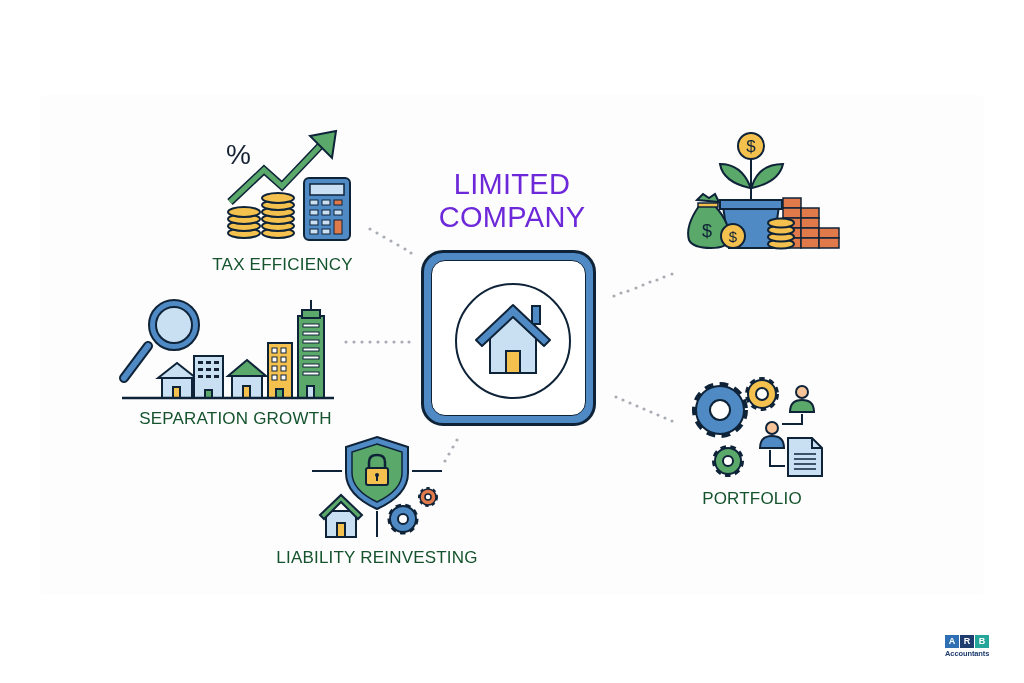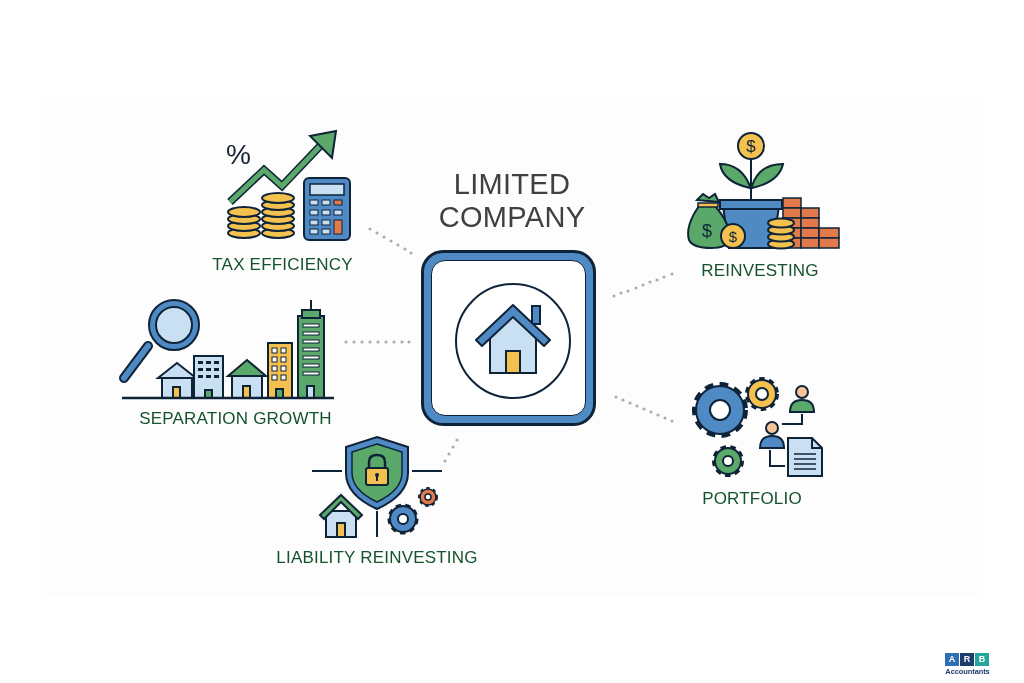--- a/index.html
+++ b/index.html
@@ -1,26 +1,26 @@
 <!DOCTYPE html>
 <html><head>
 <meta charset="utf-8">
 <style>
   html, body { margin:0; padding:0; }
   body { width:1024px; height:683px; background:#ffffff; position:relative; overflow:hidden;
          font-family:"Liberation Sans", "DejaVu Sans", sans-serif; }
   .panel { position:absolute; left:40px; top:95px; width:944px; height:500px; background:#fdfdfd; border-radius:6px; }
   .abs { position:absolute; }
   .label { position:absolute; color:#14532d; font-weight:400; font-size:17px; letter-spacing:0.2px; text-align:center; line-height:21px; white-space:nowrap; }
-  .title { position:absolute; left:412px; top:168px; width:200px; text-align:center; color:#404040; font-size:29px; line-height:33px; font-weight:400; letter-spacing:0.3px; }
+  .title { position:absolute; left:412px; top:168px; width:200px; text-align:center; color:#6d28d9; font-size:29px; line-height:33px; font-weight:400; letter-spacing:0.3px; }
   .center-box { position:absolute; left:421px; top:250px; width:175px; height:176px; border:3px solid #0f2338; border-radius:22px; background:#4f8ac4; box-sizing:border-box; }
   .center-inner { position:absolute; left:7px; top:7px; right:7px; bottom:7px; background:#fff; border-radius:14px; border:1.5px solid #0f2338; }
-  .logo { position:absolute; left:945px; top:648px; }
+  .logo { position:absolute; left:945px; top:630px; }
   .logo .sq { display:inline-block; width:14px; height:13px; color:#fff; font-size:9px; font-weight:700; text-align:center; line-height:13px; margin-right:1px; }
-  .logo .txt { font-size:7.5px; color:#1e3c6e; font-weight:700; margin-top:1px; letter-spacing:-0.1px;text-align:center; }
+  .logo .txt { font-size:7.5px; color:#1e3c6e; font-weight:700; margin-top:1px; letter-spacing:-0.1px; }
   svg { overflow:visible; }
 </style>
 </head>
 <body>
 
 <div class="panel"></div>
 
 <svg class="abs" style="left:0;top:0" width="1024" height="683">
   <g fill="#a8adb3">
 
@@ -243,21 +243,20 @@
       <rect x="136" y="108" width="20" height="10"></rect>
   </g>
   <g fill="#f4c04e" stroke="#0f2338" stroke-width="2">
     <ellipse cx="98" cy="114" rx="13" ry="4.5"></ellipse>
     <ellipse cx="98" cy="107" rx="13" ry="4.5"></ellipse>
     <ellipse cx="98" cy="100" rx="13" ry="4.5"></ellipse>
     <ellipse cx="98" cy="93" rx="13" ry="4.5"></ellipse>
   </g>
 </svg>
 <div class="label" style="left:680px;top:260px;width:160px;">
-  <div>REINVESTING</div>
 </div>
 
 <svg class="abs" style="left:690px;top:374px" width="140" height="105">
   <g>
     <circle cx="30" cy="36" r="24" fill="#4f8ac4" stroke="#0f2338" stroke-width="8" stroke-dasharray="8 6"></circle>
     <circle cx="30" cy="36" r="24" fill="#4f8ac4" stroke="#0f2338" stroke-width="2"></circle>
     <circle cx="30" cy="36" r="10" fill="#fff" stroke="#0f2338" stroke-width="2"></circle>
     <circle cx="72" cy="20" r="14" fill="#f4c04e" stroke="#0f2338" stroke-width="6" stroke-dasharray="5 4"></circle>
     <circle cx="72" cy="20" r="14" fill="#f4c04e" stroke="#0f2338" stroke-width="2"></circle>
     <circle cx="72" cy="20" r="6" fill="#fff" stroke="#0f2338" stroke-width="2"></circle>

